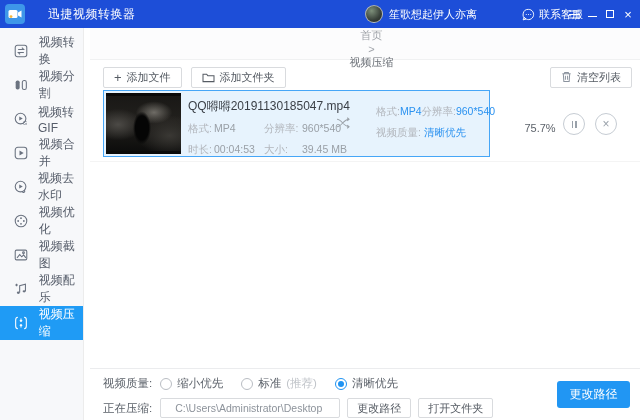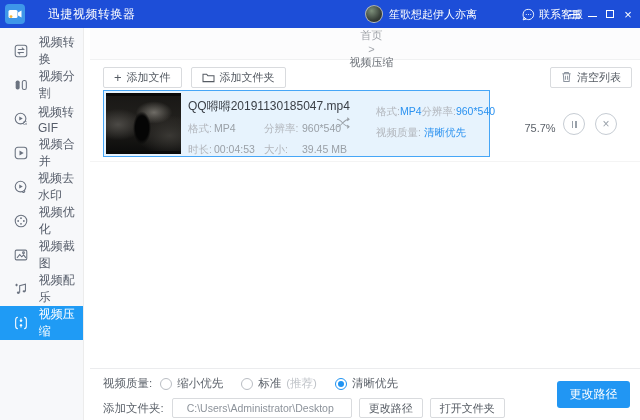--- a/index.html
+++ b/index.html
@@ -330,21 +330,21 @@
             <span class="muted">(推荐)</span>
         </span>
 
         <span class="radio checked">
           <span class="rdot"></span>
           <span>清晰优先</span>
         </span>
       </div>
 
       <div class="path-row">
-        <span>添加文件夹:</span>
+        <span>正在压缩:</span>
         <input class="path-input" type="text" value="C:\Users\Administrator\Desktop" style="">
         <button class="sm-btn">更改路径</button>
         <button class="sm-btn">打开文件夹</button>
       </div>
 
       <button class="compress-btn">更改路径</button>
     </div>
 
   </div>
 </div>

